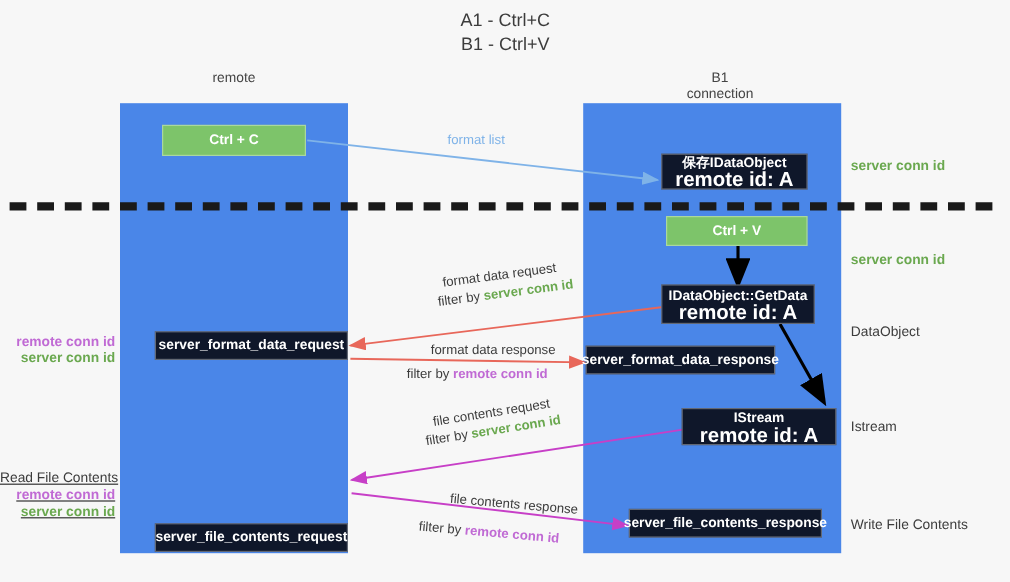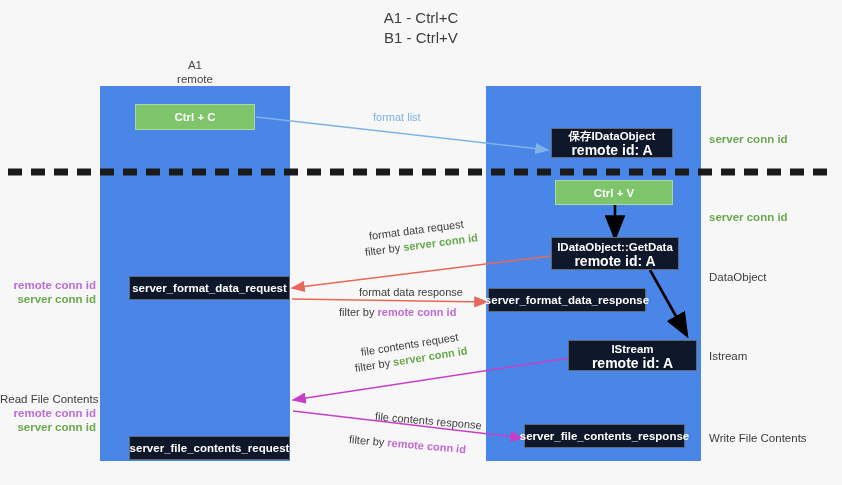--- a/index.html
+++ b/index.html
@@ -57,21 +57,21 @@
     justify-content: center;
     text-align: center;
     color: #ffffff;
     font-size: 11.5px;
     line-height: 14px;
     border: 1px solid rgba(255,255,255,0.35);
     font-weight: bold;
   }
   .node.green2 { background: #7dc46a; }
   .node.orange { background: #0f172a; }
-  .node .l2 { font-size: 14px; }
+  .node .l2 { font-size: 17px; }
   .side-label {
     position: absolute;
     font-size: 11.5px;
     line-height: 14px;
     color: #3c3c3c;
   }
   .conn-green { color: #6aa84f; font-weight: bold; }
   .conn-purple { color: #c06ad4; font-weight: bold; }
   .edge-label {
     position: absolute;
@@ -96,22 +96,25 @@
 <body>
 
 <div id="canvas">
 
   <div class="title">
     <div>A1 - Ctrl+C</div>
     <div>B1 - Ctrl+V</div>
   </div>
 
   <div class="col-header" style="left:120px; top:58px; width:150px;">
-    <div>A1</div>
     <div>remote</div>
+  </div>
+  <div class="col-header" style="left:525px; top:58px; width:150px;">
+    <div>B1</div>
+    <div>connection</div>
   </div>
 
   <div class="lane" style="left:100px; top:86px; width:190px; height:375px;"></div>
   <div class="lane" style="left:486px; top:86px; width:215px; height:375px;"></div>
 
   <svg class="svg-layer" viewBox="0 0 842 485">
     <defs>
       <marker id="ah-blue" markerWidth="9" markerHeight="7" refX="8" refY="3.5" orient="auto">
         <polygon points="0,0 9,3.5 0,7" fill="#7fb3e8"></polygon>
       </marker>
@@ -186,21 +189,21 @@
   <div class="side-label conn-green" style="left:709px; top:210px;">server conn id</div>
   <div class="side-label" style="left:709px; top:245px;margin-top:25px;">DataObject</div>
   <div class="side-label" style="left:709px; top:349px;">Istream</div>
   <div class="side-label" style="left:709px; top:431px;">Write File Contents</div>
 
   <div class="stack-left" style="left:0px; top:278px; width:96px;">
     <div class="conn-purple">remote conn id</div>
     <div class="conn-green">server conn id</div>
   </div>
 
-  <div class="stack-left" style="left:0px; top:392px; width:96px;">
+  <div class="stack-left" style="left:0px; top:392px; width:96px;text-decoration:underline;">
     <div style="color:#3c3c3c;">Read File Contents</div>
     <div class="conn-purple">remote conn id</div>
     <div class="conn-green">server conn id</div>
   </div>
 
   <div class="edge-label blue" style="left:373px; top:110px;">format list</div>
 
   <div class="edge-label rot-up" style="left:369px; top:229px;">format data request</div>
   <div class="edge-label rot-up" style="left:365px; top:245px;">
     <span>filter by </span><span class="conn-green">server conn id</span>

